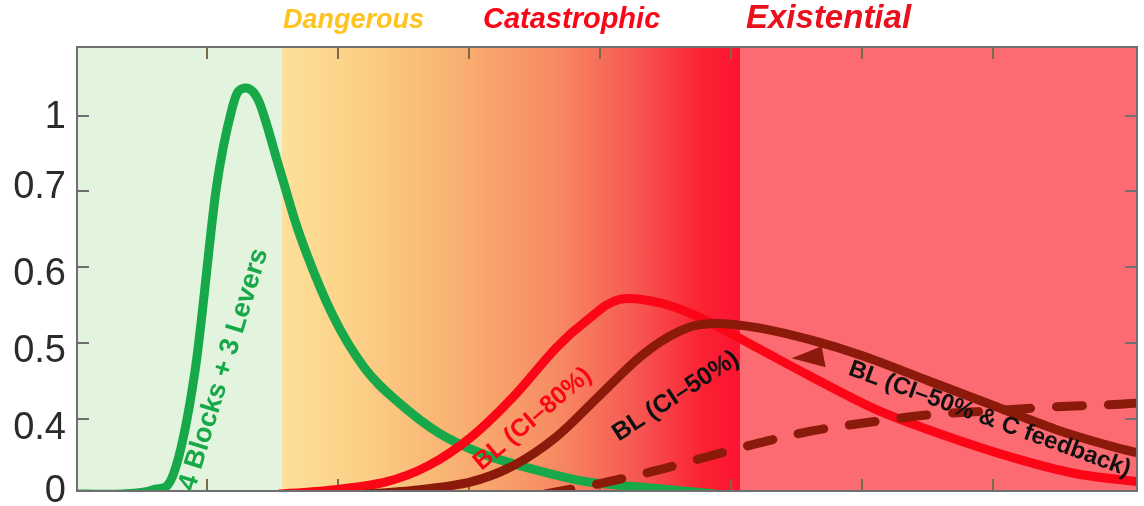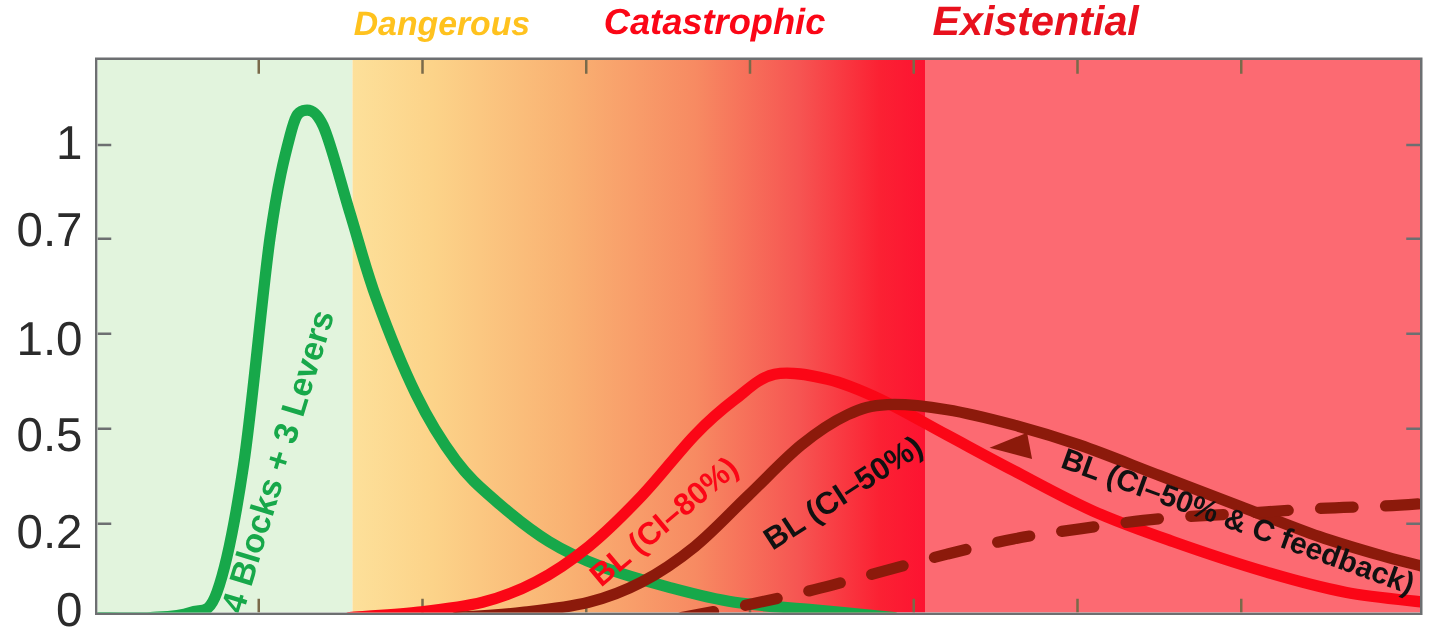--- a/index.html
+++ b/index.html
@@ -158,23 +158,23 @@
 <body>
 
 <div id="chart-root">
 
   <div class="region-label" id="label-dangerous">Dangerous</div>
   <div class="region-label" id="label-catastrophic">Catastrophic</div>
   <div class="region-label" id="label-existential">Existential</div>
 
   <div class="ytick" style="top:96px">1</div>
   <div class="ytick" style="top:166px">0.7</div>
-  <div class="ytick" style="top:253px">1.0</div>
+  <div class="ytick" style="top:253px">0.6</div>
   <div class="ytick" style="top:330px">0.5</div>
-  <div class="ytick" style="top:407px">0.2</div>
+  <div class="ytick" style="top:407px">0.4</div>
   <div class="ytick" style="top:470px">0</div>
 
   <div id="plot-area">
 
     <div class="band" id="band-safe"></div>
     <div class="band" id="band-gradient"></div>
     <div class="band" id="band-existential"></div>
 
     <div class="tick-top" style="left:128px"></div>
     <div class="tick-top" style="left:259px"></div>

